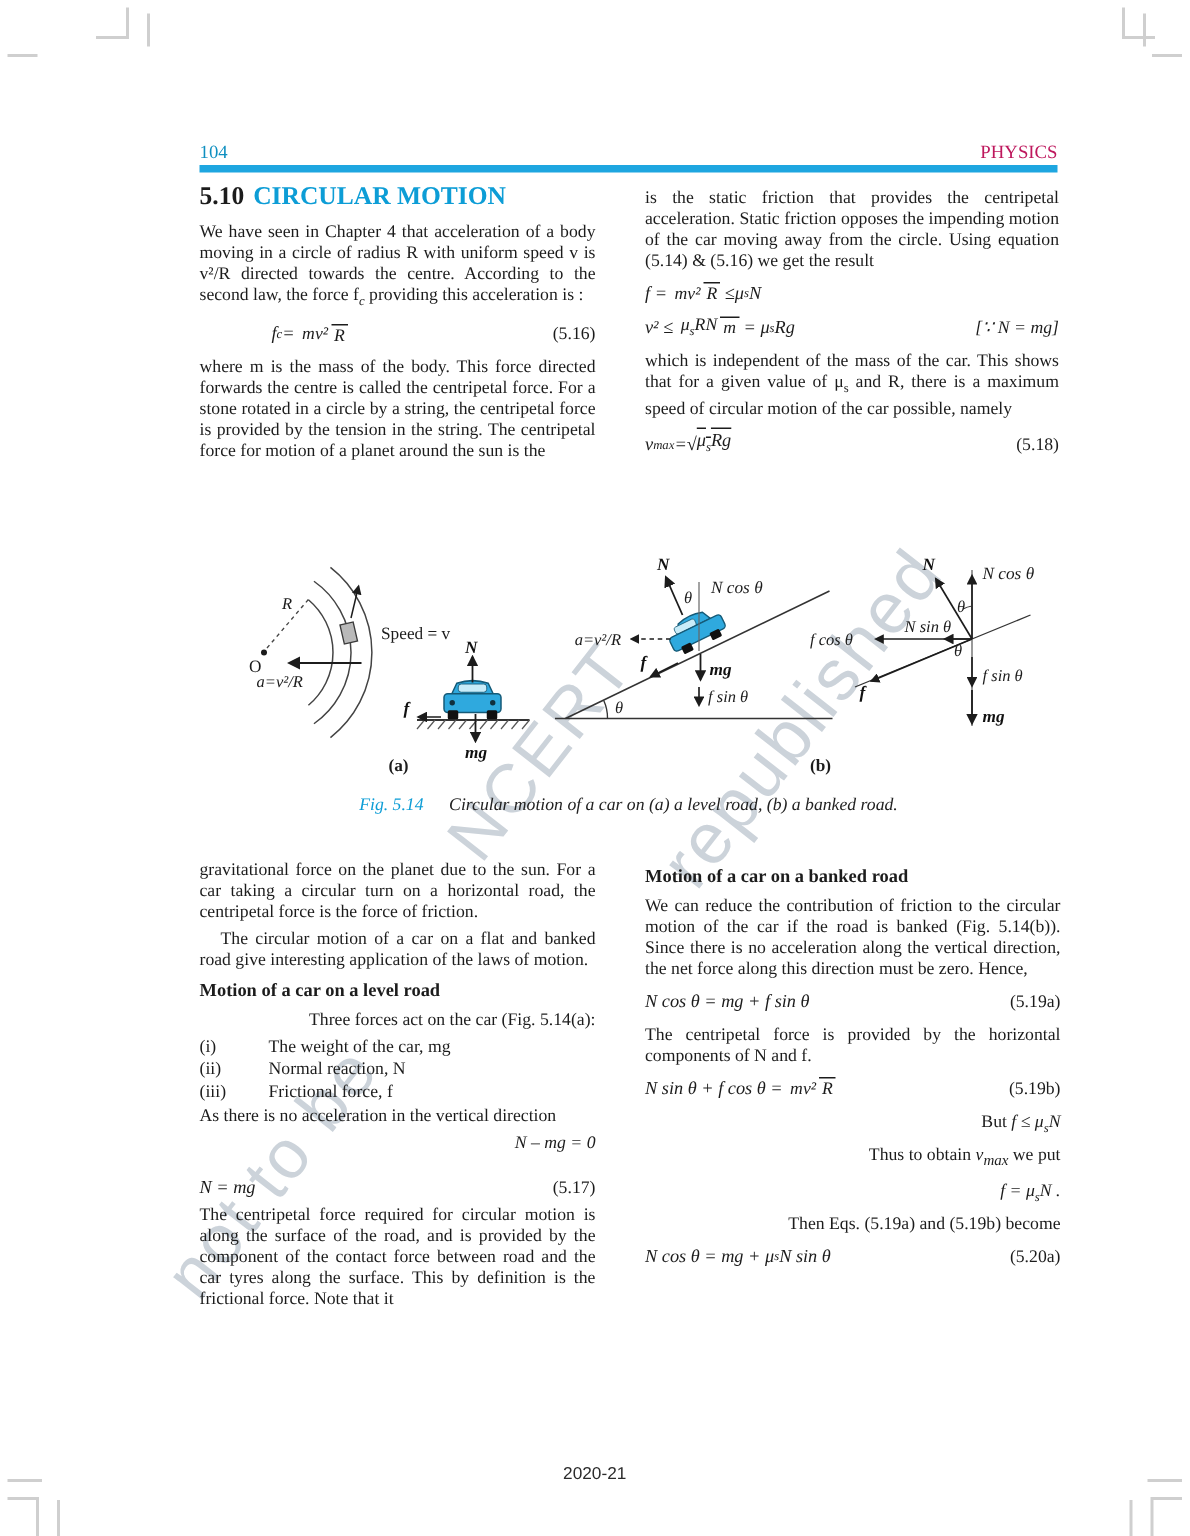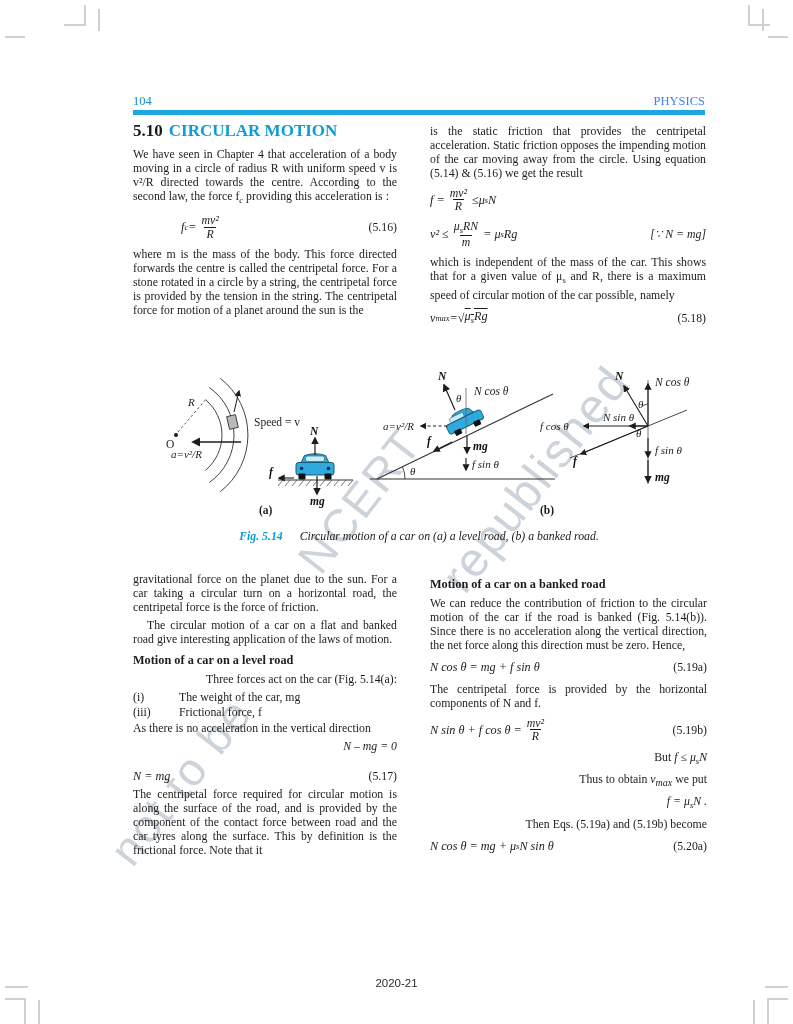--- a/index.html
+++ b/index.html
@@ -5,21 +5,21 @@
   html,body{margin:0;padding:0;background:#ffffff;}
   .page{position:relative;width:793px;height:1024px;background:#ffffff;overflow:hidden;
         font-family:"Liberation Serif",serif;color:#1c1c1c;}
   
   .crop{position:absolute;background:#cfcfcf;}
   
   .wm{position:absolute;z-index:0;font-family:"Liberation Sans",sans-serif;color:#ccd3da;
       font-size:46px;letter-spacing:2px;transform-origin:0 50%;transform:rotate(-52deg);white-space:nowrap;}
   
   .pagenum{position:absolute;left:133px;top:94px;font-size:12.5px;color:#0e8fc0;z-index:2;}
-  .subject{position:absolute;left:133px;top:94px;width:572px;text-align:right;font-size:12.5px;color:#3b82f6;z-index:2;}
+  .subject{position:absolute;left:133px;top:94px;width:572px;text-align:right;font-size:12.5px;color:#be185d;z-index:2;}
   .rule{position:absolute;left:133px;top:110px;width:572px;height:5px;background:#1ea6e0;z-index:2;}
   
   .col{position:absolute;z-index:2;font-size:11.8px;line-height:14px;}
   .col-lt{left:133px;top:124px;width:264px;}
   .col-rt{left:430px;top:124px;width:276px;}
   .col-lb{left:133px;top:572px;width:264px;}
   .col-rb{left:430px;top:577px;width:277px;}
   p{margin:0 0 4px 0;text-align:justify;}
   p.noj{text-align:right;}
   p.indent{text-indent:14px;}
@@ -27,32 +27,32 @@
   .sec-head .num{color:#1c1c1c;margin-right:6px;}
   .sec-head .ttl{color:#0d9dd6;}
   .sub-head{font-size:12.3px;font-weight:bold;margin:7px 0 5px 0;}
   i, .it{font-style:italic;}
   sub{font-size:8.5px;}
   
   .eq{position:relative;display:flex;align-items:center;font-style:italic;font-size:12.2px;
       margin:7px 0 7px 0;padding-right:46px;min-height:16px;}
   .eq .tag{position:absolute;right:0;top:50%;transform:translateY(-50%);font-style:normal;font-size:11.8px;text-align:center;}
   .eq .note{position:absolute;right:0;top:50%;transform:translateY(-50%);font-size:11.8px;}
-  .frac{display:inline-flex;flex-direction:column;align-items:center;line-height:1.05;margin:0 3px;font-size:11.8px;}
+  .frac{display:inline-flex;flex-direction:row;align-items:center;line-height:1.05;margin:0 3px;font-size:11.8px;}
   .frac .den{border-top:1px solid #1c1c1c;padding:0 2px;}
   .frac .num{padding:0 2px;}
   .ind1{padding-left:48px;}
   .sqrtbar{text-decoration:overline;}
   .li{display:flex;margin:0 0 1px 0;}
   .li .n{width:46px;flex:none;}
   
   .fig{position:absolute;left:133px;top:358px;width:575px;height:170px;z-index:2;}
   .caption{position:absolute;left:120px;top:529px;width:598px;text-align:center;z-index:2;
            font-style:italic;font-size:11.8px;color:#222;}
-  .caption .ctag{font-weight:bold;color:#0d9dd6;margin-right:17px;}
+  .caption .ctag{font-weight:normal;color:#0d9dd6;margin-right:17px;}
   .footer{position:absolute;left:0;top:977px;width:793px;text-align:center;z-index:2;
           font-family:Liberation Sans, sans-serif;font-size:11.5px;color:#2b2b2b;}
   
   .svgt{font-family:"Liberation Serif",serif;font-size:11px;font-style:italic;fill:#1c1c1c;}
   .svgb{font-family:"Liberation Serif",serif;font-size:11.5px;font-style:italic;font-weight:bold;fill:#111;}
   .svgn{font-family:"Liberation Serif",serif;font-size:11.5px;fill:#1c1c1c;}
   .svglab{font-family:"Liberation Serif",serif;font-size:11.5px;font-weight:bold;fill:#1c1c1c;}
 </style>
 </head>
 <body>
@@ -252,20 +252,24 @@
   <div class="col col-lb">
     <p>gravitational force on the planet due to the sun. For a car taking a circular turn on a horizontal road, the centripetal force is the force of friction.</p>
     <p class="indent">The circular motion of a car on a flat and banked road give interesting application of the laws of motion.</p>
     <div class="sub-head">Motion of a car on a level road</div>
     <p class="noj">Three forces act on the car (Fig. 5.14(a):</p>
     <div class="li">
         <span class="n">(i)</span>
         <span>The weight of the car, mg</span>
       </div>
     <div class="li">
+        <span class="n">(ii)</span>
+        <span>Normal reaction, N</span>
+      </div>
+    <div class="li">
         <span class="n">(iii)</span>
         <span>Frictional force, f</span>
       </div>
     <p style="margin-top:2px">As there is no acceleration in the vertical direction</p>
     <p class="noj it" style="margin-bottom:15px">N – mg = 0</p>
     <div class="eq" style="margin:0 0 3px 0">
       <span>N = mg</span>
       <span class="tag">(5.17)</span>
     </div>
     <p>The centripetal force required for circular motion is along the surface of the road, and is provided by the component of the contact force between road and the car tyres along the surface. This by definition is the frictional force. Note that it</p>

